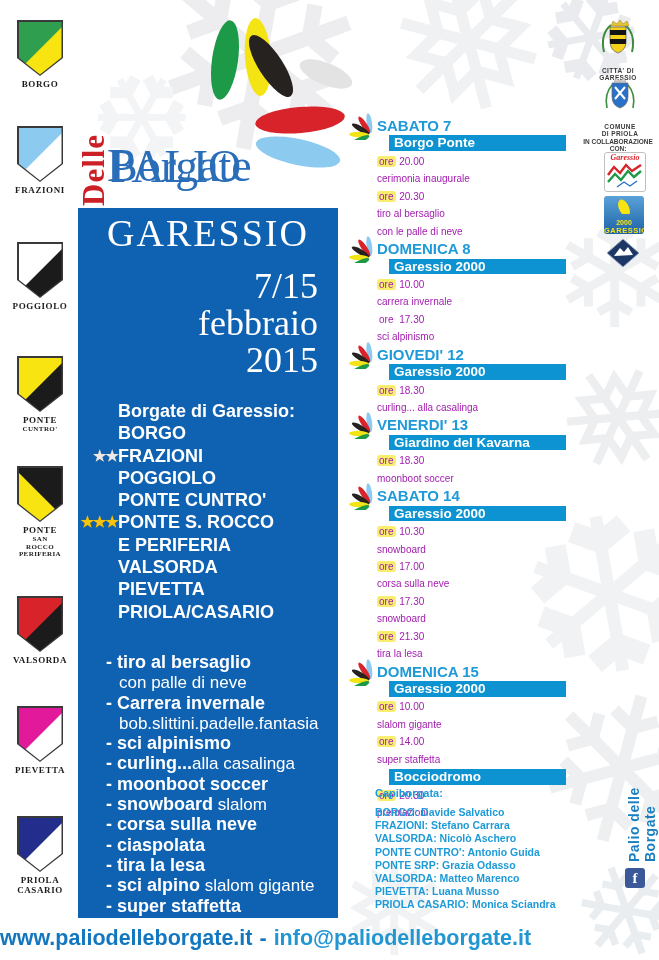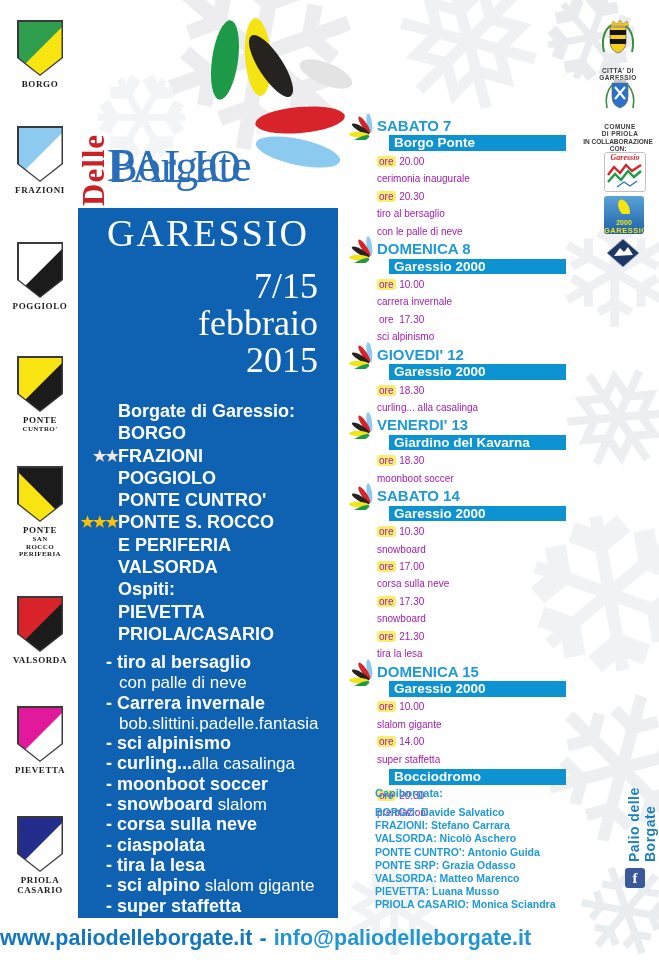--- a/index.html
+++ b/index.html
@@ -222,21 +222,20 @@
     </div>
     <div class="borgate-list">
         <div class="borgate-row">Borgate di Garessio:</div>
         <div class="borgate-row">BORGO</div>
         <div class="borgate-row"><span class="stars silver">★★</span>FRAZIONI</div>
         <div class="borgate-row">POGGIOLO</div>
         <div class="borgate-row">PONTE CUNTRO'</div>
         <div class="borgate-row"><span class="stars gold">★★★</span>PONTE S. ROCCO</div>
         <div class="borgate-row">E PERIFERIA</div>
         <div class="borgate-row">VALSORDA</div>
-        <div class="borgate-row">Ospiti:</div>
         <div class="borgate-row">PIEVETTA</div>
         <div class="borgate-row">PRIOLA/CASARIO</div>
       </div>
     <div class="events-list">
         <div class="event-row"><span class="b">- tiro al bersaglio</span></div>
         <div class="event-row indent"><span class="r">con palle di neve</span></div>
         <div class="event-row"><span class="b">- Carrera invernale</span></div>
         <div class="event-row indent"><span class="r">bob.slittini.padelle.fantasia</span></div>
         <div class="event-row"><span class="b">- sci alpinismo</span></div>
         <div class="event-row"><span class="b">- curling...</span><span class="r">alla casalinga</span></div>

